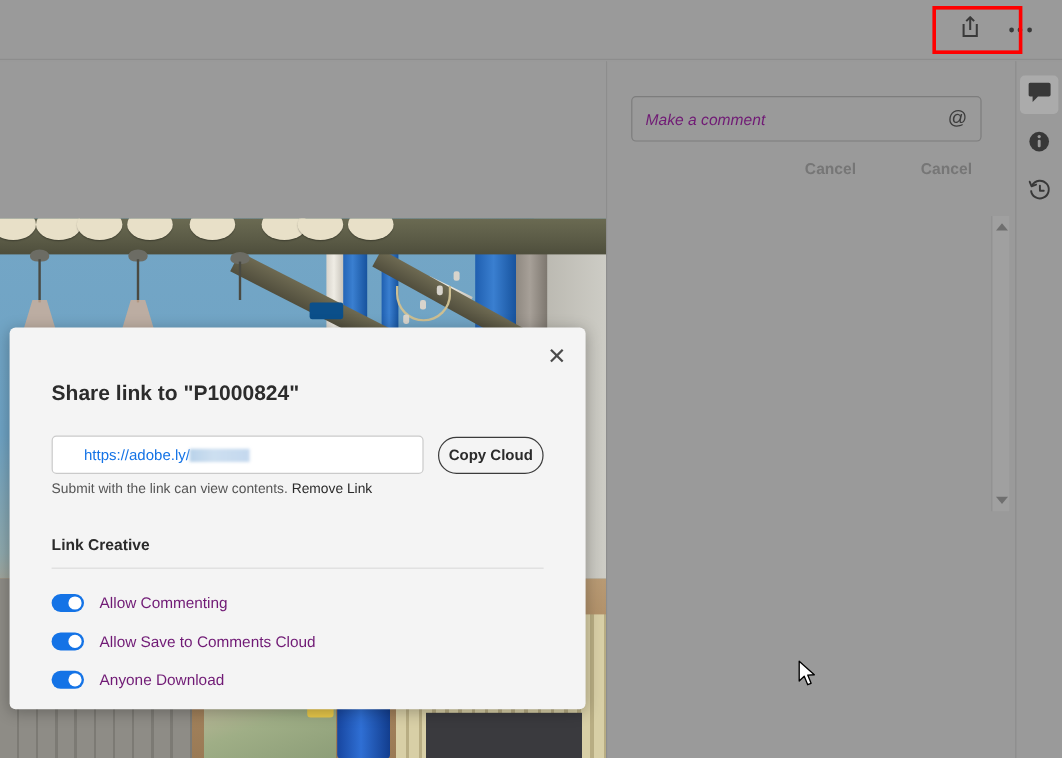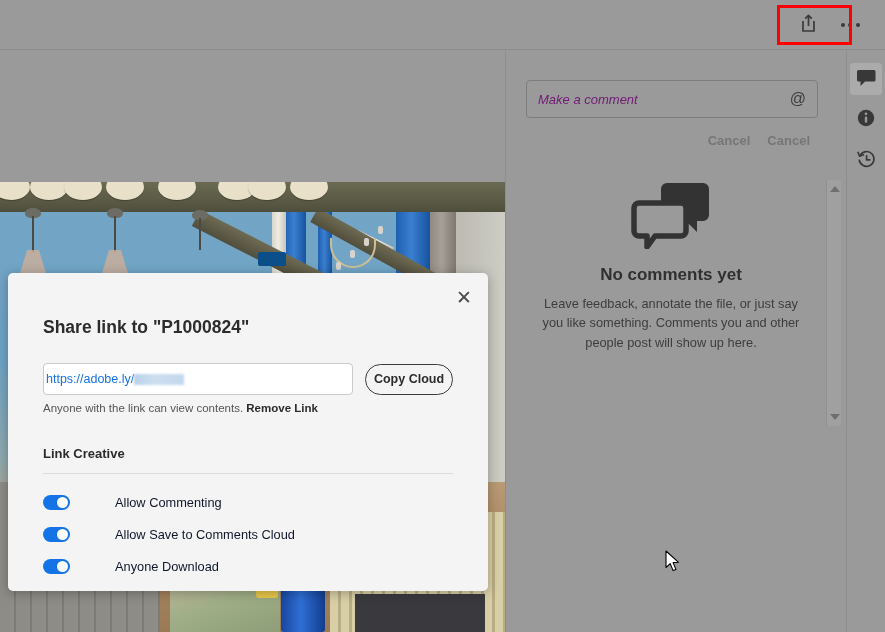--- a/index.html
+++ b/index.html
@@ -177,21 +177,21 @@
     left: 43px; top: 363px;
     width: 410px; height: 32px;
     display: flex; align-items: center; gap: 12px;
   }
   .link-field {
     width: 310px; height: 32px;
     background: #ffffff;
     border: 1px solid #cacaca;
     border-radius: 4px;
     display: flex; align-items: center;
-    padding: 0 2px;
+    padding: 0 26px;
     overflow: hidden;
     cursor: text;
   }
   .link-text {
     font-size: 12.5px;
     color: #1473e6;
     white-space: nowrap;
   }
   .link-redact {
     display: inline-block;
@@ -212,21 +212,21 @@
     font-family: "Liberation Sans", sans-serif;
     cursor: pointer;
     display:flex; align-items:center; justify-content:center;
   }
   .link-note {
     position: absolute;
     left: 43px; top: 402px;
     font-size: 11.5px;
     color: #555555;
   }
-  .remove-link { cursor: pointer; font-weight: bold; color:#2b2b2b; }
+  .remove-link { cursor: pointer; font-weight: normal; color:#2b2b2b; }
 
   .settings-title {
     position: absolute;
     left: 43px; top: 446px;
     font-size: 13px;
     font-weight: bold;
     color: #2b2b2b;
   }
   .settings-rule {
     position: absolute;
@@ -255,22 +255,21 @@
   }
   .switch .knob {
     position: absolute;
     top: 2px; right: 2px;
     width: 11px; height: 11px;
     border-radius: 50%;
     background: #ffffff;
   }
   .toggle-label {
     font-size: 12.8px;
-    color: #0f172a;
-    margin-left: 32px;
+    color: #701a75;
   }
 
   
   .panel-divider {
     position: absolute;
     left: 505px; top: 51px;
     width: 1px; height: 581px;
     background: #8d8d8d;
   }
   .comments {
@@ -298,21 +297,21 @@
   .at-icon {
     font-size: 16px;
     color: #3c3c3c;
     line-height: 1;
     cursor: pointer;
   }
   .comment-actions {
     position: absolute;
     left: 20px; top: 82px;
     width: 292px;
-    display: flex; justify-content: flex-end; gap: 17px;
+    display: flex; justify-content: flex-end; gap: 54px;
     padding-right: 8px;
     align-items: flex-end;
   }
   .cmt-action {
     font-size: 13px;
     font-weight: bold;
     color: #767676;
     cursor: pointer;
   }
 
@@ -489,21 +488,21 @@
 
   <div class="link-row">
     <div class="link-field">
       <span class="link-text">https://adobe.ly/</span>
       <span class="link-redact"></span>
     </div>
     <button class="copy-btn">Copy Cloud</button>
   </div>
 
   <div class="link-note">
-    <span>Anyone with the link can view contents.</span>
+    <span>Submit with the link can view contents.</span>
     <span class="remove-link">Remove Link</span>
   </div>
 
   <div class="settings-title">Link Creative</div>
   <div class="settings-rule"></div>
 
   <div class="toggle-list">
     <div class="toggle-row">
       <span class="switch">
           <span class="knob"></span>
@@ -530,30 +529,20 @@
     <div class="comment-box">
       <span class="comment-ph">Make a comment</span>
       <span class="at-icon">@</span>
     </div>
 
     <div class="comment-actions">
       <span class="cmt-action">Cancel</span>
       <span class="cmt-action">Cancel</span>
     </div>
 
-    <div class="empty-state">
-      <div class="bubbles">
-        <svg width="80" height="68" viewBox="0 0 80 68">
-          <path d="M36 2 h36 a6 6 0 0 1 6 6 v26 a6 6 0 0 1 -6 6 h-6 v11 l-11 -11 h-19 a6 6 0 0 1 -6 -6 v-26 a6 6 0 0 1 6 -6 z" fill="#333333"></path>
-          <path d="M8 22 h42 a5 5 0 0 1 5 5 v23 a5 5 0 0 1 -5 5 h-26 l-8 11 v-11 h-8 a5 5 0 0 1 -5 -5 v-23 a5 5 0 0 1 5 -5 z" fill="#9a9a9a" stroke="#333333" stroke-width="5.5" stroke-linejoin="round"></path>
-        </svg>
-      </div>
-      <h3 class="empty-title">No comments yet</h3>
-      <p class="empty-desc">Leave feedback, annotate the file, or just say you like something. Comments you and other people post will show up here.</p>
-    </div>
 
     <div class="v-scroll">
       <div class="sc-arrow up">
           <span class="tri"></span>
         </div>
       <div class="sc-arrow down">
           <span class="tri"></span>
         </div>
     </div>
   </div>

